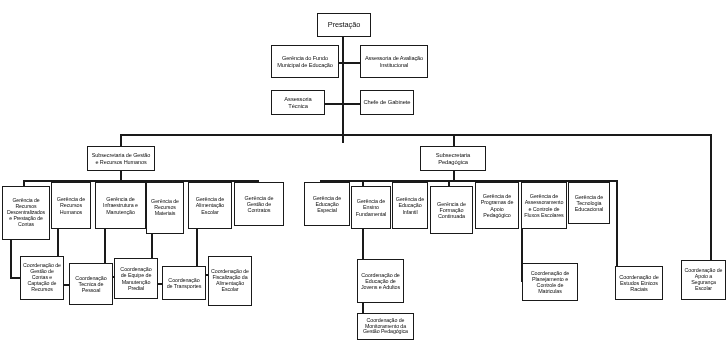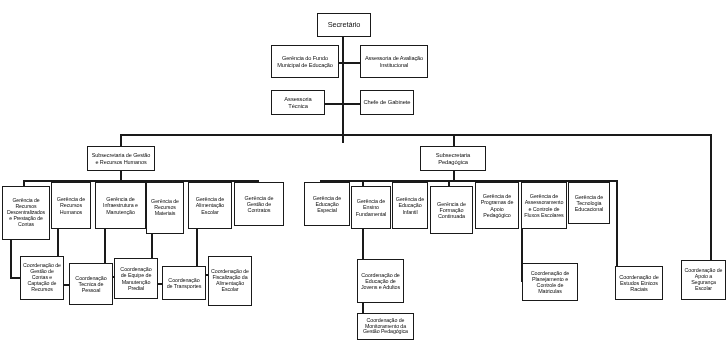--- a/index.html
+++ b/index.html
@@ -89,21 +89,21 @@
   <div class="ln lnv" style="left:616px;top:180px;height:98px;"></div>
 
   <div class="ln lnv" style="left:362px;top:229px;height:98px;"></div>
   <div class="ln lnh" style="left:362px;top:281px;width:10px;"></div>
   <div class="ln lnh" style="left:362px;top:326px;width:10px;"></div>
 
   <div class="ln lnv" style="left:521px;top:229px;height:52px;"></div>
   <div class="ln lnh" style="left:521px;top:280px;width:13px;"></div>
 
   <div class="box" style="left:317px;top:13px;width:54px;height:24px;font-size:7.4px;">
-    <span>Secretário</span>
+    <span>Prestação</span>
   </div>
 
   <div class="box" style="left:271px;top:45px;width:68px;height:33px;font-size:5.6px;">
     <span>Gerência do Fundo Municipal de Educação</span>
   </div>
 
   <div class="box" style="left:360px;top:45px;width:68px;height:33px;font-size:5.6px;">
     <span>Assessoria de Avaliação Institucional</span>
   </div>
 

